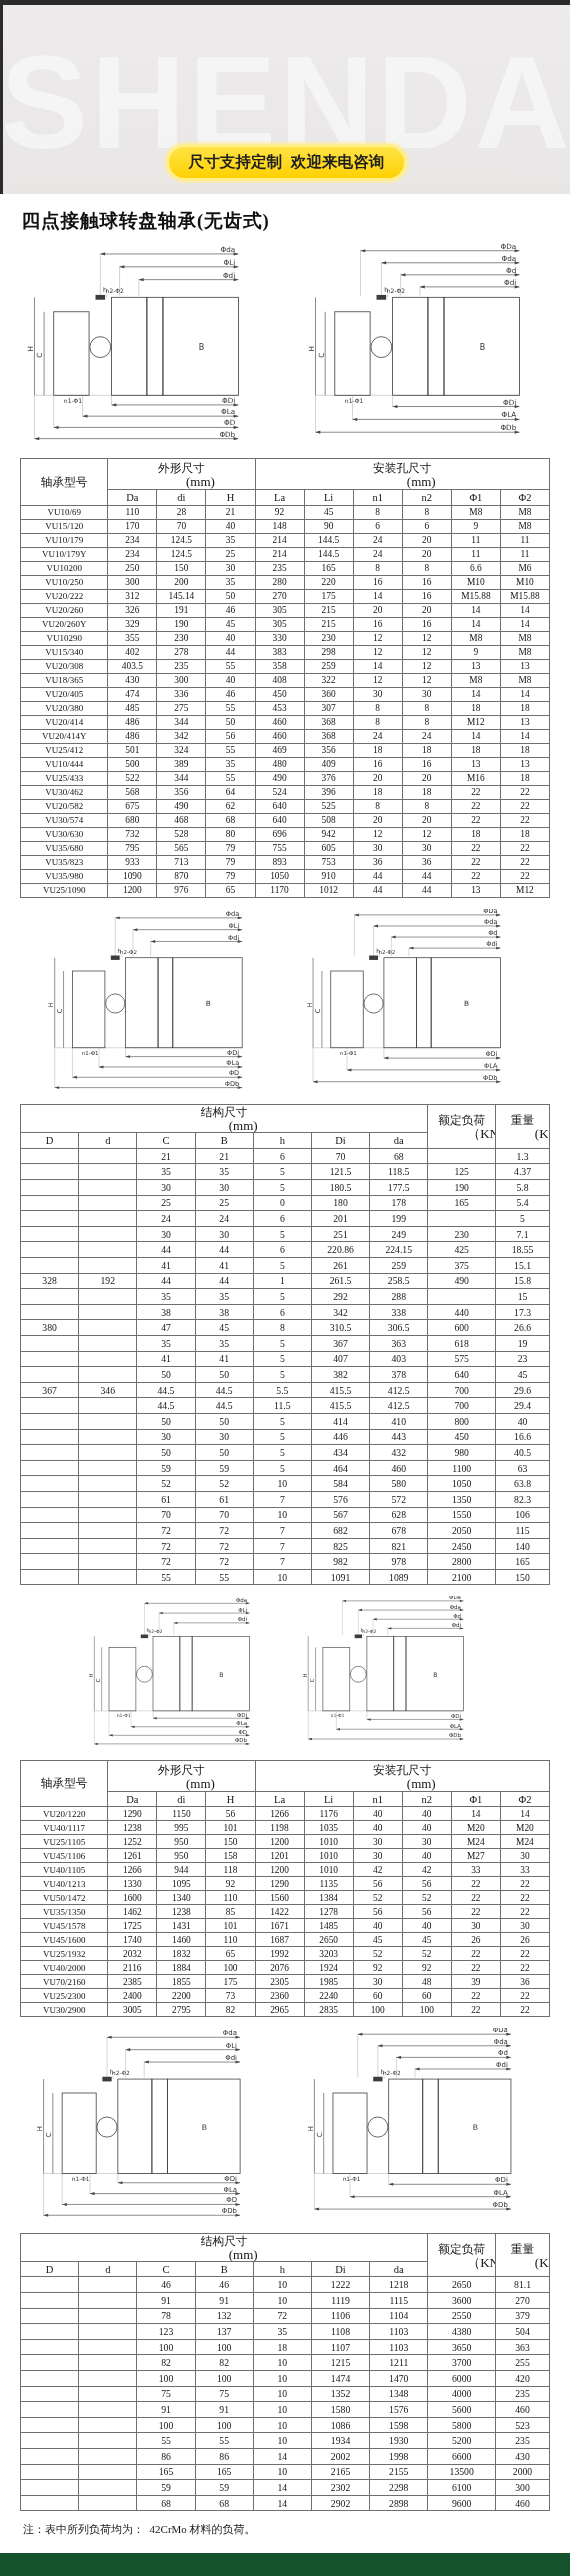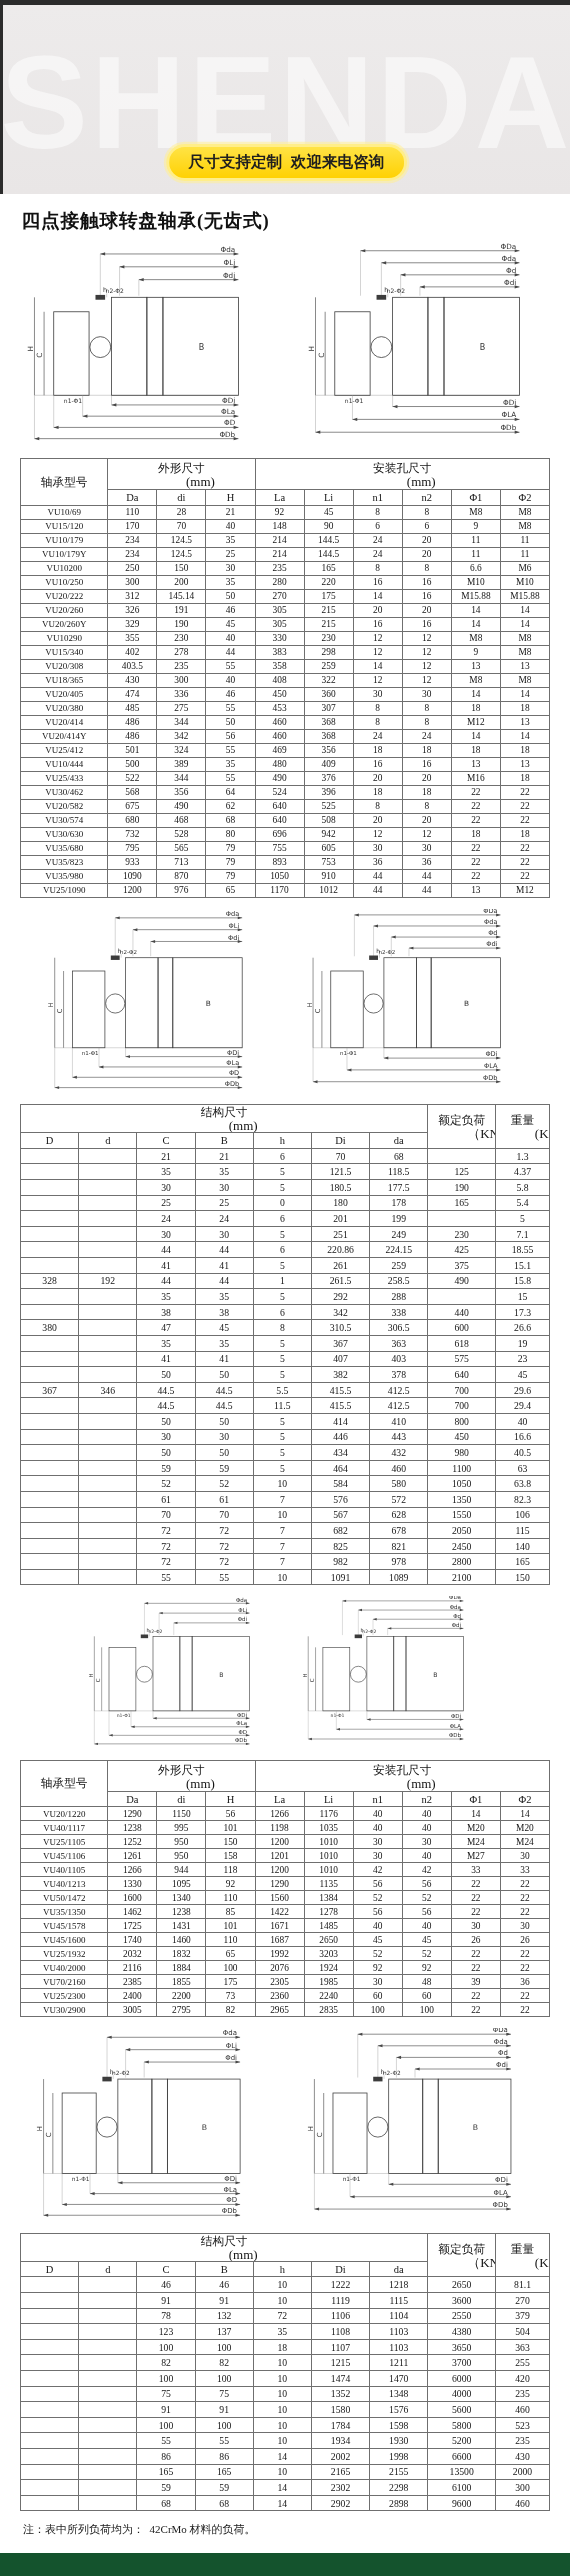--- a/index.html
+++ b/index.html
@@ -1567,21 +1567,21 @@
             <td>1576</td>
             <td>5600</td>
             <td>460</td>
           </tr>
           <tr>
             <td></td>
             <td></td>
             <td>100</td>
             <td>100</td>
             <td>10</td>
-            <td>1784</td>
+            <td>1086</td>
             <td>1598</td>
             <td>5800</td>
             <td>523</td>
           </tr>
           <tr>
             <td></td>
             <td></td>
             <td>55</td>
             <td>55</td>
             <td>10</td>

